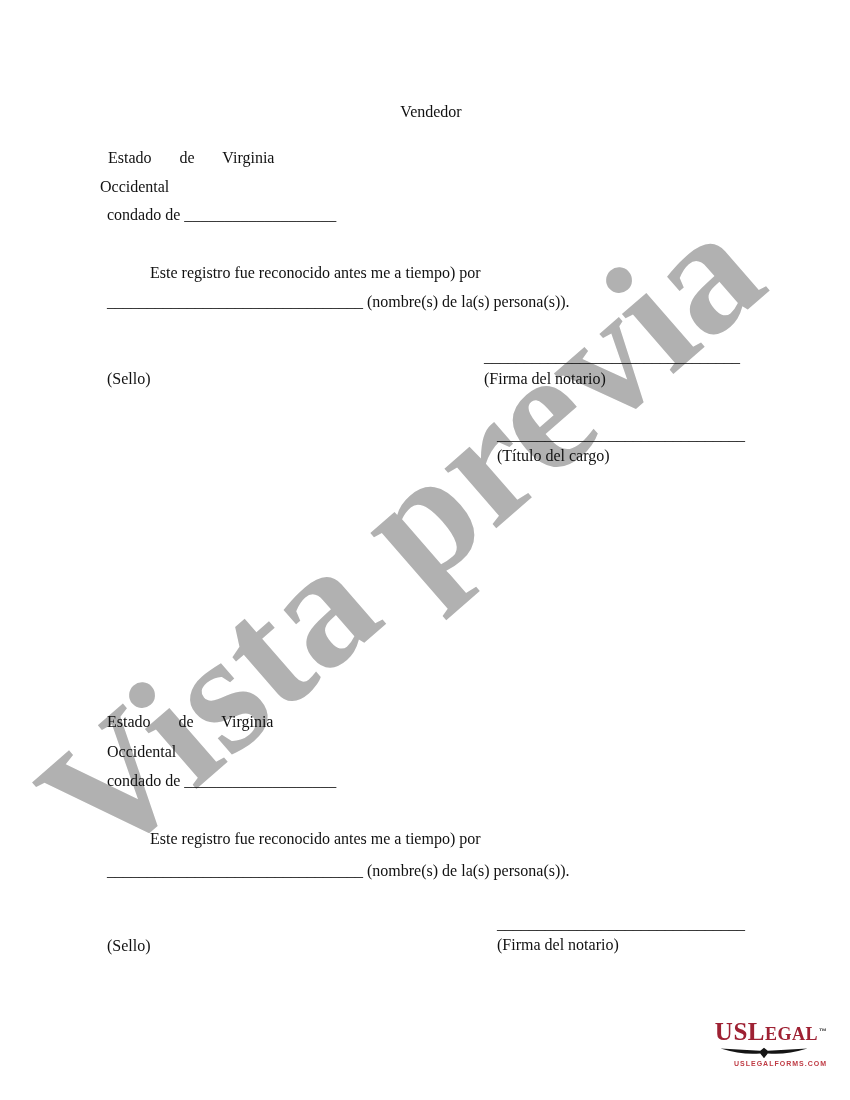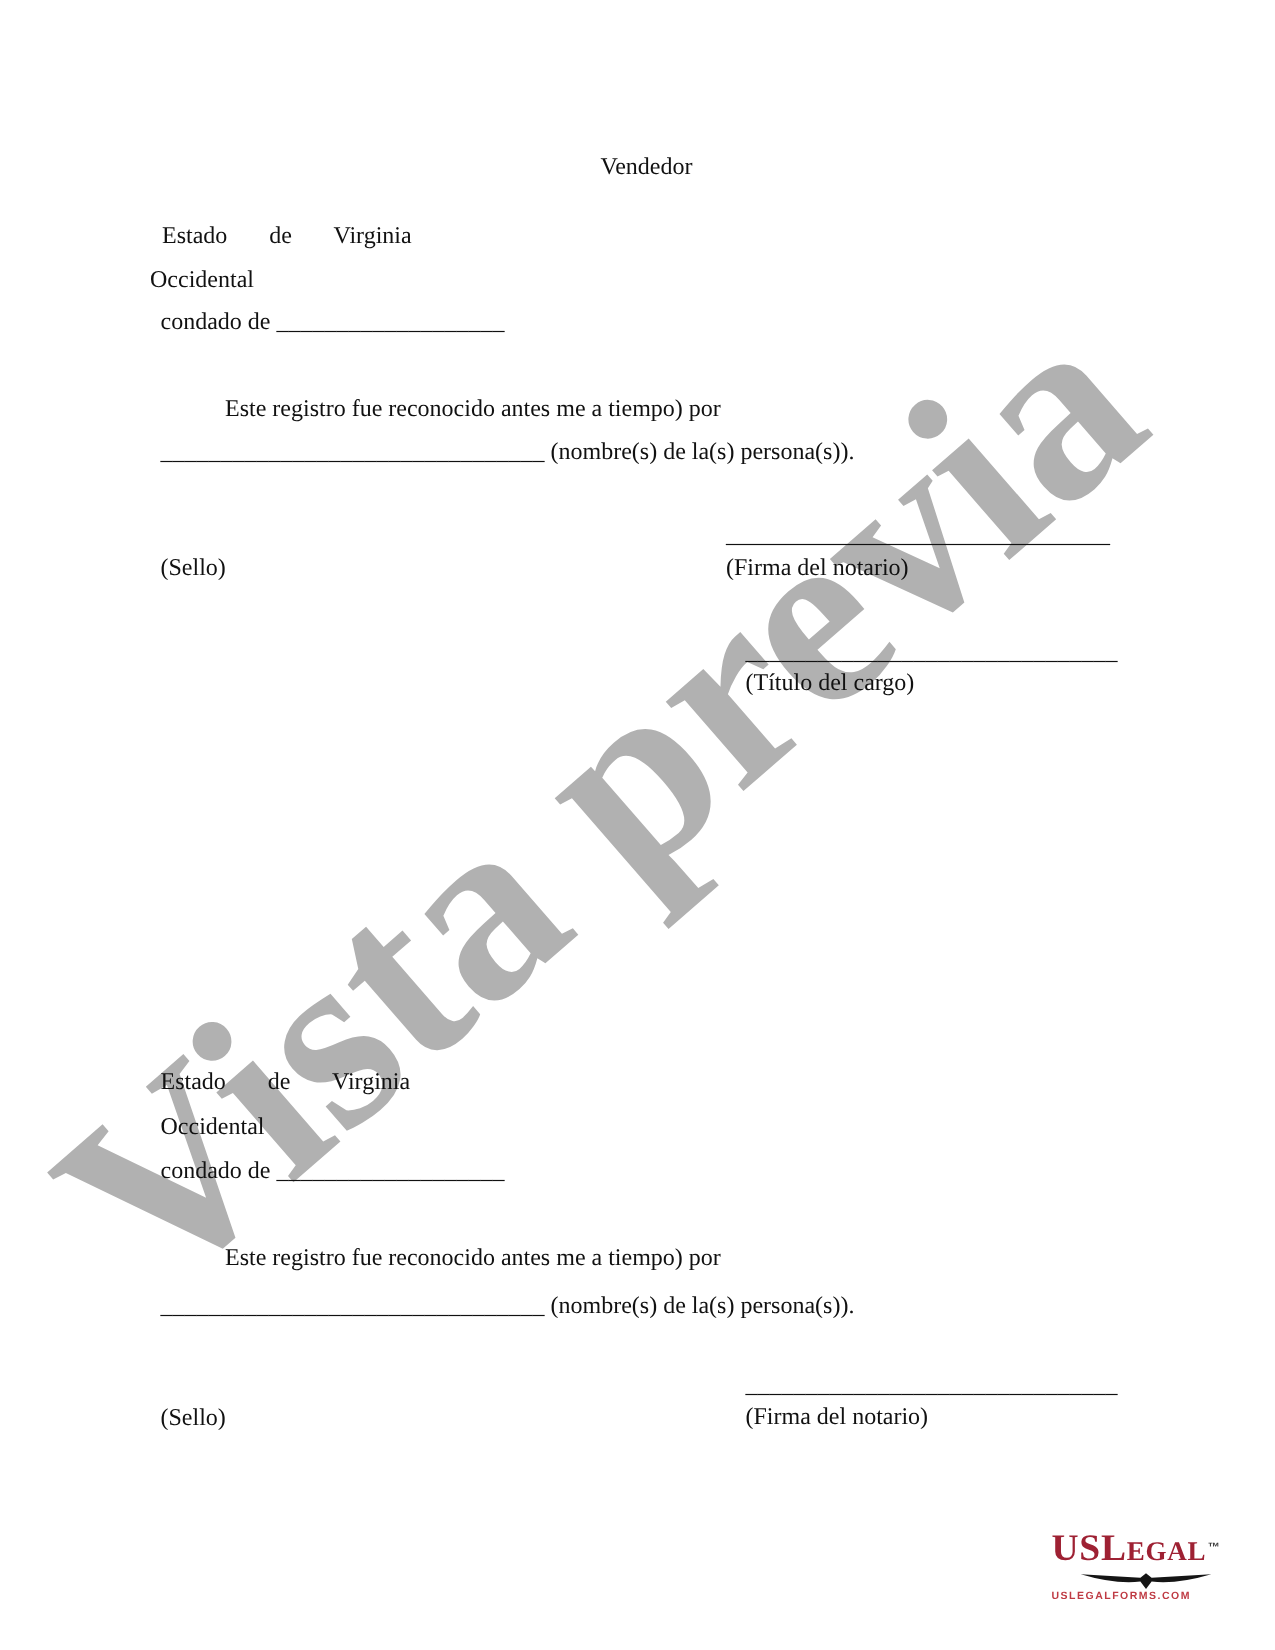--- a/index.html
+++ b/index.html
@@ -64,21 +64,21 @@
   .s2-ack         { left: 150px; top: 829px; }
   .s2-name        { left: 107px; top: 861px; }
   .s2-firma-line  { left: 497px; top: 914px; }
   .s2-sello       { left: 107px; top: 936px; }
   .s2-firma-cap   { left: 497px; top: 935px; }
 
   
   .logo {
     position: absolute;
     left: 701px; top: 1019px; width: 126px;
-    text-align: left;
+    text-align: right;
     z-index: 1;
   }
   .logo-word {
     font-family: "Liberation Serif", serif;
     font-weight: bold;
     color: #9e2133;
     line-height: 26px;
     white-space: nowrap;
   }
   .logo-word .big   { font-size: 25px; letter-spacing: 0.5px; }

